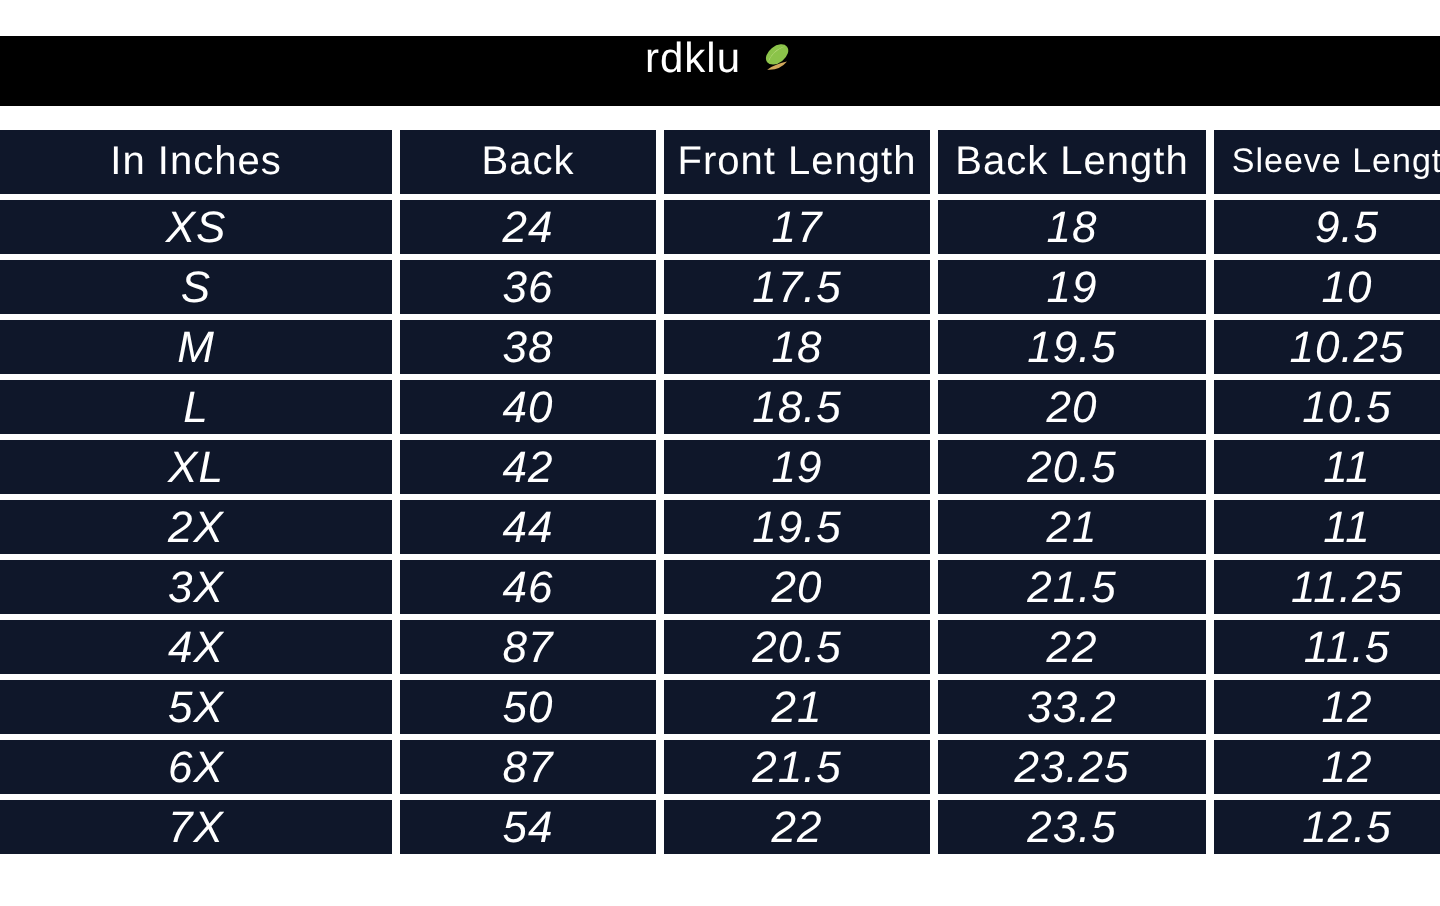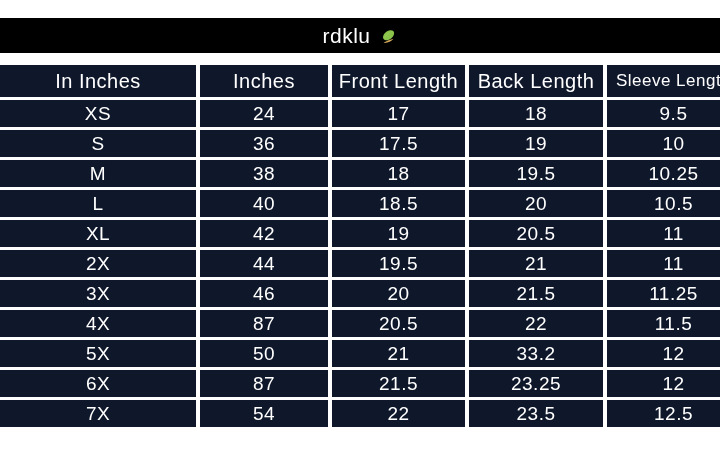--- a/index.html
+++ b/index.html
@@ -17,21 +17,20 @@
   }
   .title-bar {
     position: absolute;
     top: 18px;
     left: 0;
     width: 720px;
     height: 35px;
     background: #000000;
     color: #ffffff;
     display: flex;
-    align-items: center;
     justify-content: center;
     gap: 9px;
     font-size: 21px;
     letter-spacing: 0.5px;
     white-space: nowrap;
   }
   .leaf {
     display: inline-block;
     width: 18px;
     height: 18px;
@@ -60,21 +59,22 @@
   table.size-table th {
     height: 32px;
     font-size: 20px;
     font-weight: normal;
   }
   table.size-table th:last-child {
     font-size: 17px;
   }
   table.size-table td {
     height: 27px;
-    font-size: 19px;
+    font-size: 22px;
+    font-style: italic;
   }
 </style>
 </head>
 <body>
 
 <div class="page">
 
   <div class="title-bar">
     <span>rdklu</span>
     <svg class="leaf" viewBox="0 0 20 20" aria-hidden="true">
@@ -88,21 +88,21 @@
     <colgroup>
       <col style="width:196px">
       <col style="width:128px">
       <col style="width:133px">
       <col style="width:134px">
       <col style="width:133px">
     </colgroup>
     <thead>
       <tr>
         <th>In Inches</th>
-        <th>Inches</th>
+        <th>Back</th>
         <th>Front Length</th>
         <th>Back Length</th>
         <th>Sleeve Length</th>
       </tr>
     </thead>
     <tbody>
         <tr>
           <td>XS</td>
           <td>24</td>
           <td>17</td>

